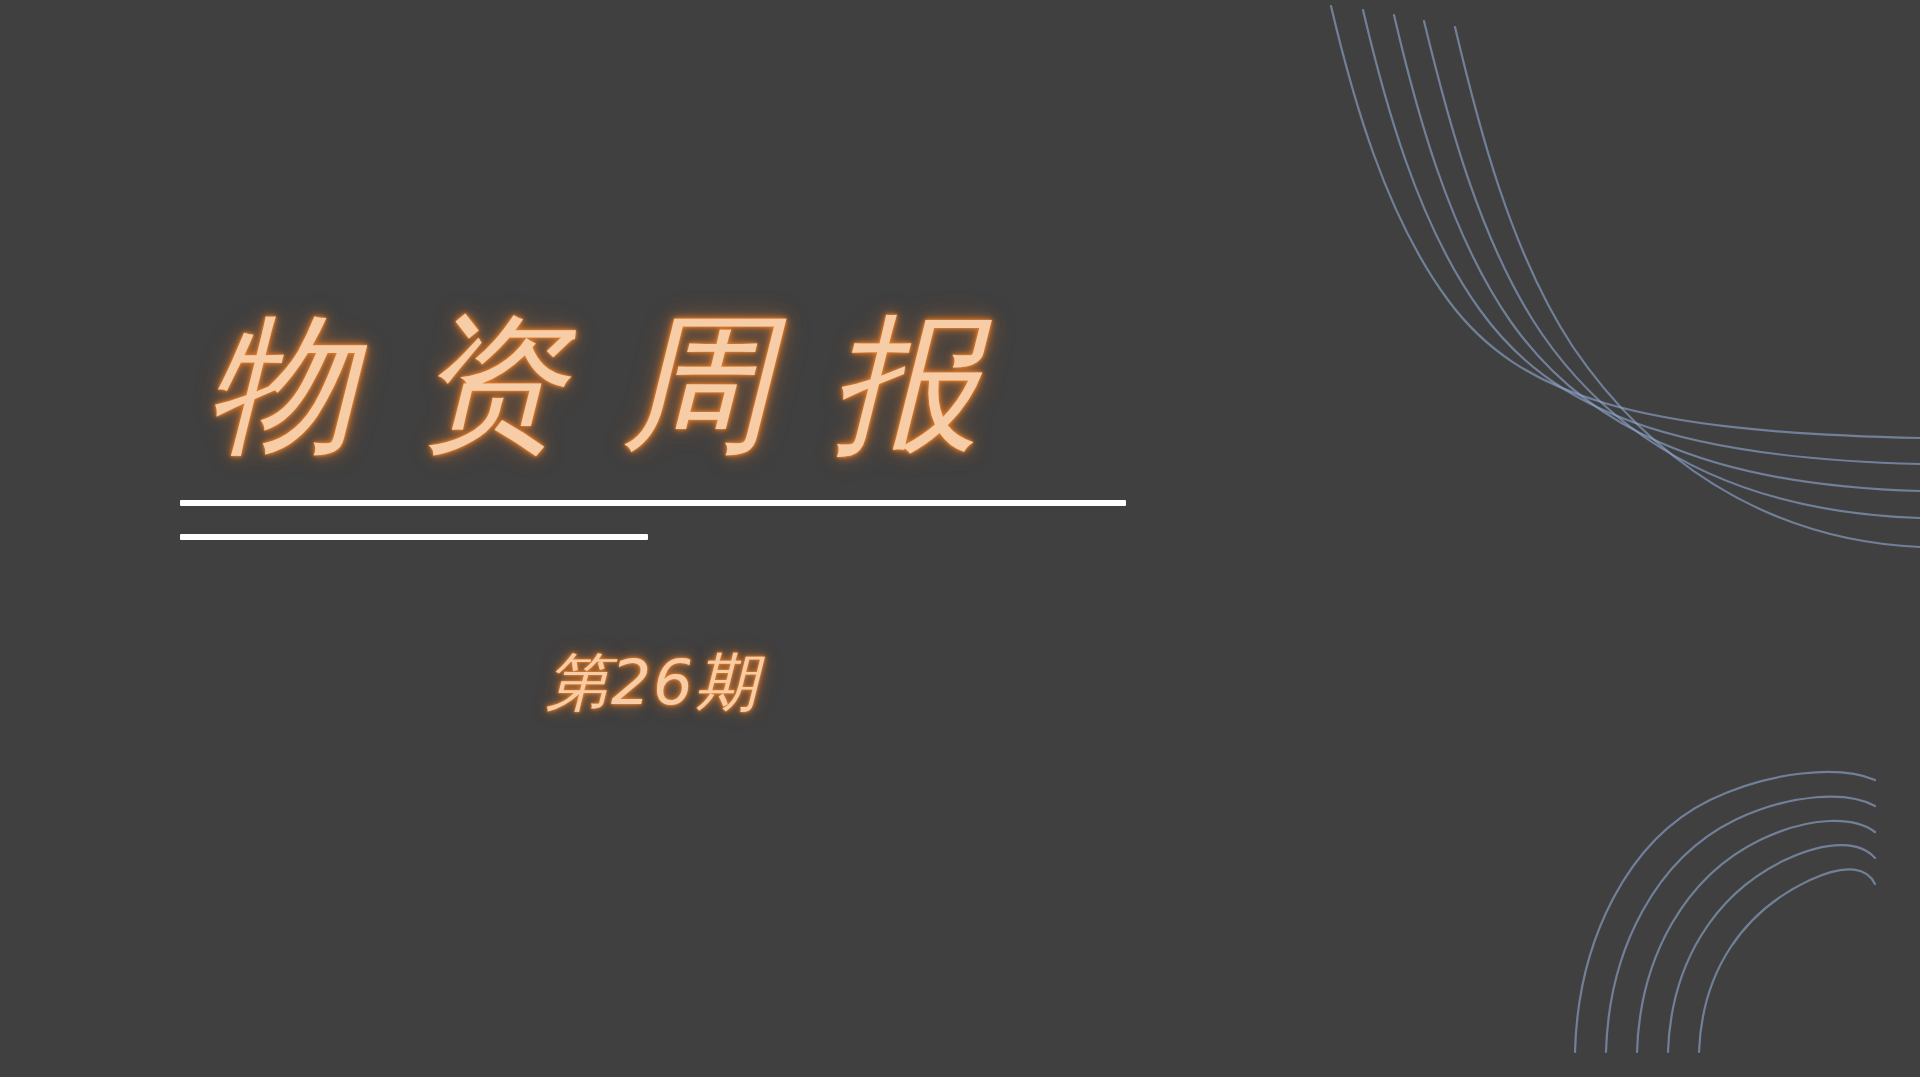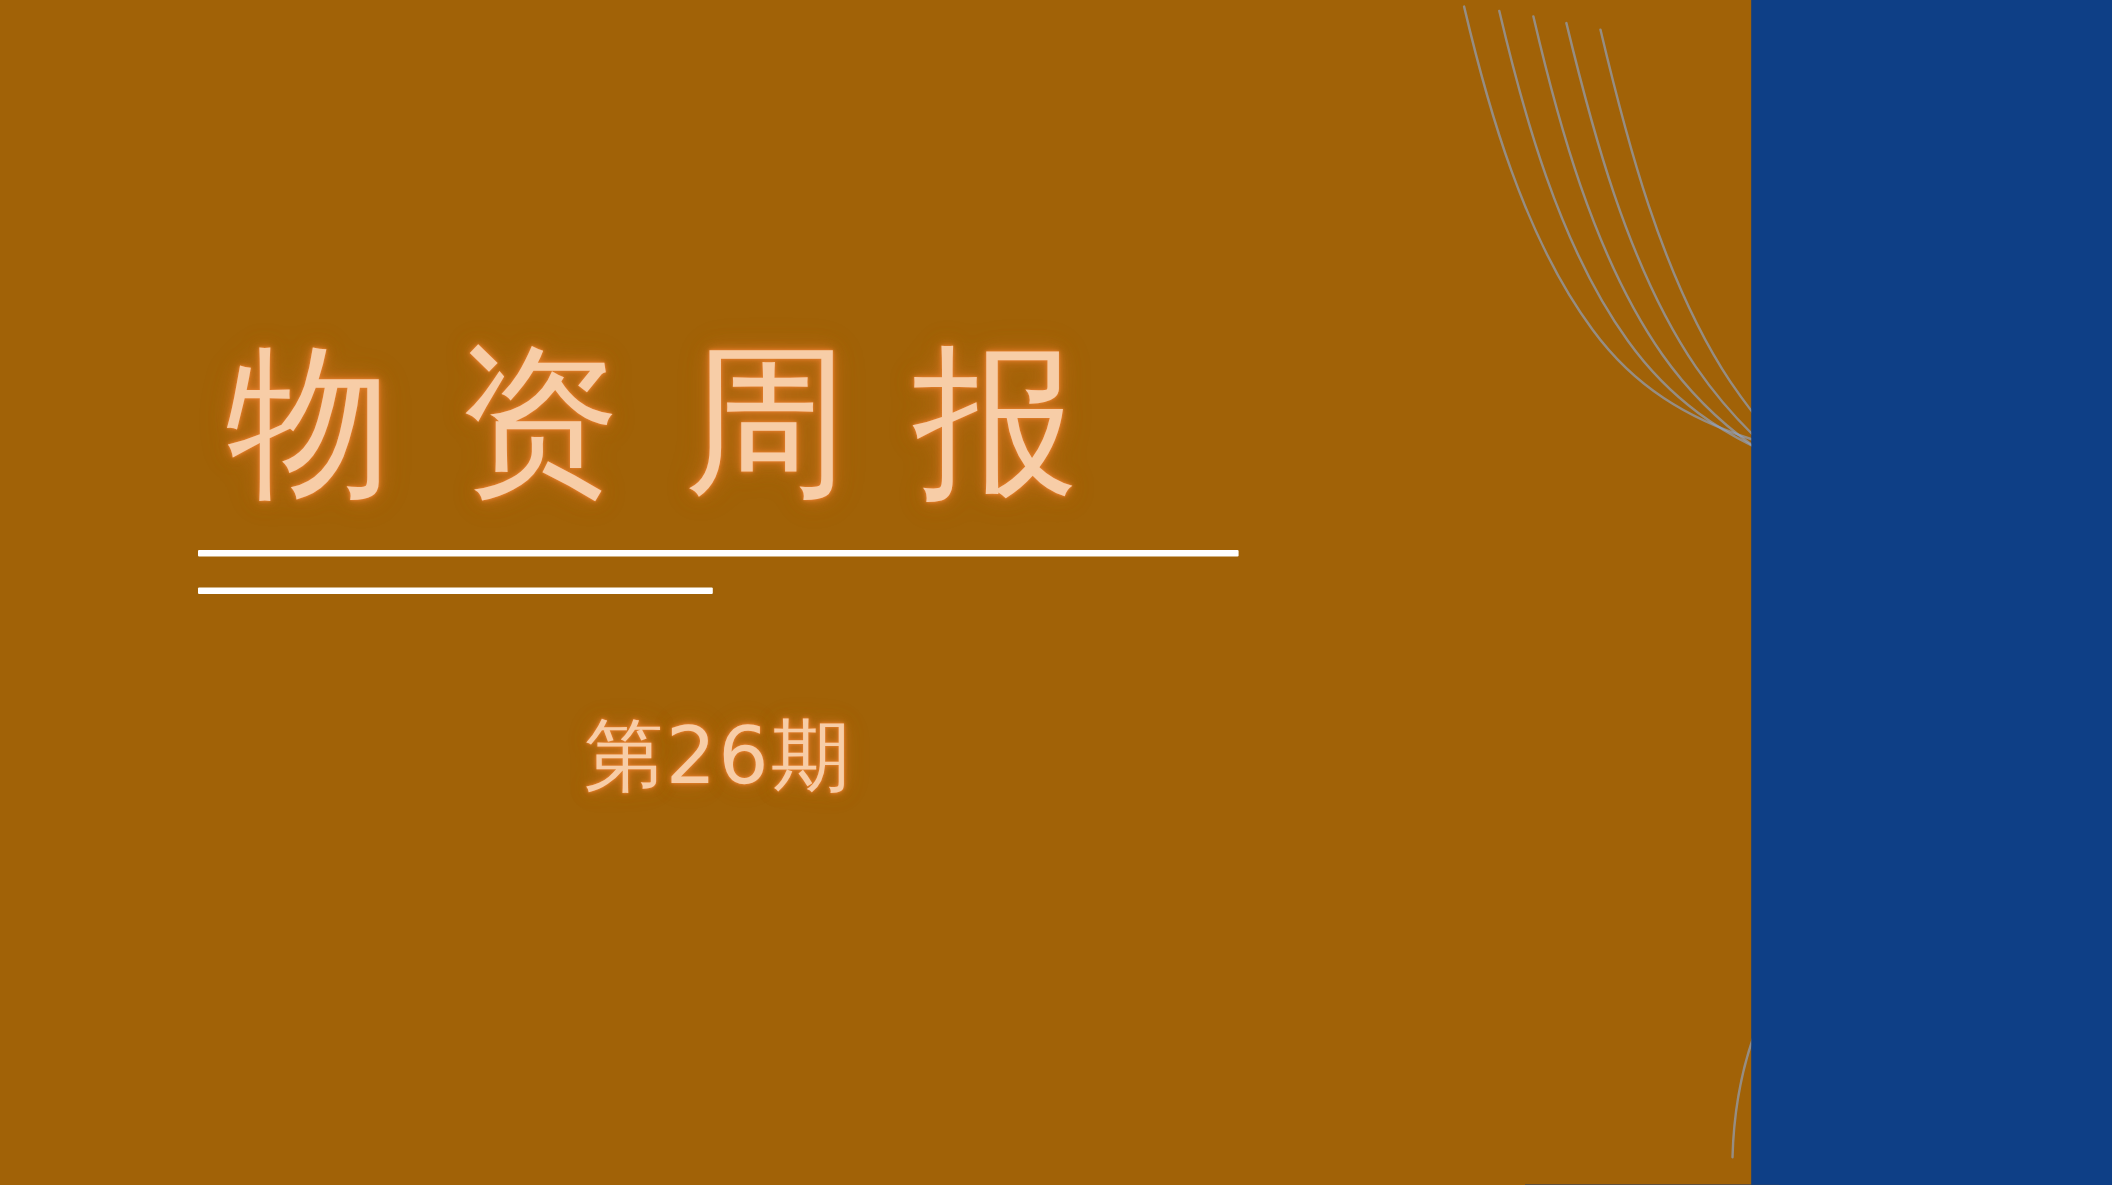--- a/index.html
+++ b/index.html
@@ -3,25 +3,26 @@
 <meta charset="utf-8">
 <title>物资周报</title>
 <style>
   html, body {
     margin: 0;
     padding: 0;
     background: #0e3f86;
   }
   #slide {
     position: relative;
-    width: 1592px;
+    width: 1920px;
     height: 1077px;
-    background: #a16207;
+    background: #404040;
     overflow: hidden;
     font-family: "DejaVu Sans", "Liberation Sans", sans-serif;
+    font-style: italic;
   }
 
   
   .deco-svg {
     position: absolute;
     top: 0;
     left: 0;
     width: 1920px;
     height: 1077px;
     pointer-events: none;
@@ -79,21 +80,21 @@
   }
 
   
   #subtitle {
     position: absolute;
     left: 180px;
     top: 648px;
     width: 946px;
     text-align: center;
     font-family: "DejaVu Sans", "Liberation Sans", sans-serif;
-    font-size: 72px;
+    font-size: 63px;
     line-height: 1.1;
     font-weight: 400;
     letter-spacing: 2px;
     color: #f7cda7;
     margin: 0;
     white-space: nowrap;
     text-shadow:
        0 0 1px #e5802f,
        0 0 2px #e5802f,
        0 0 4px #e07c2c,

